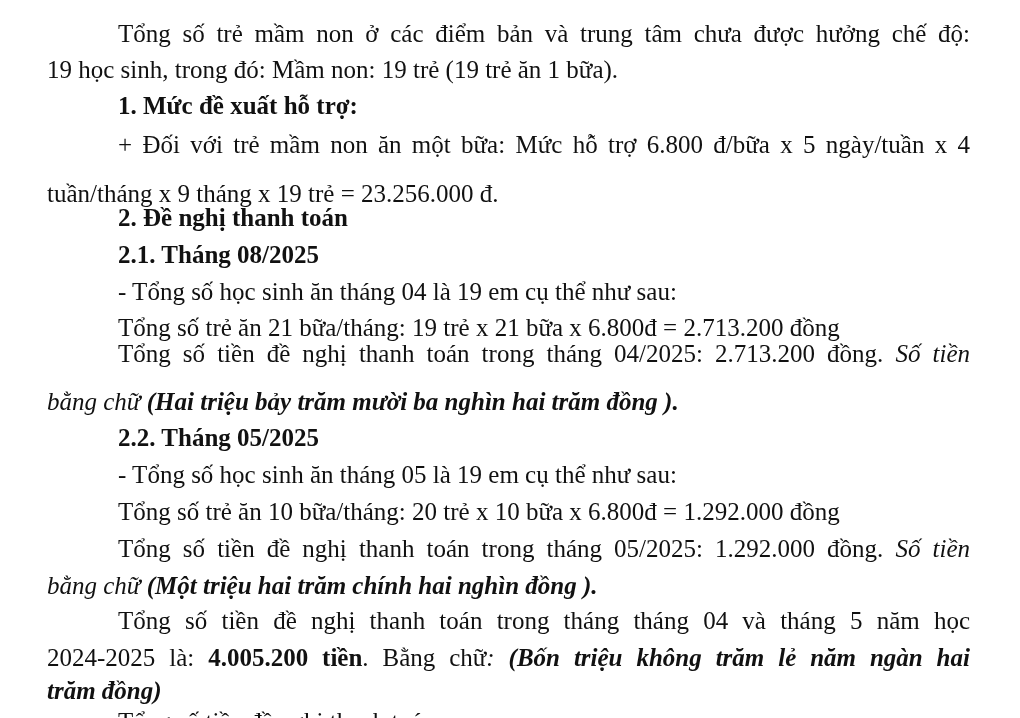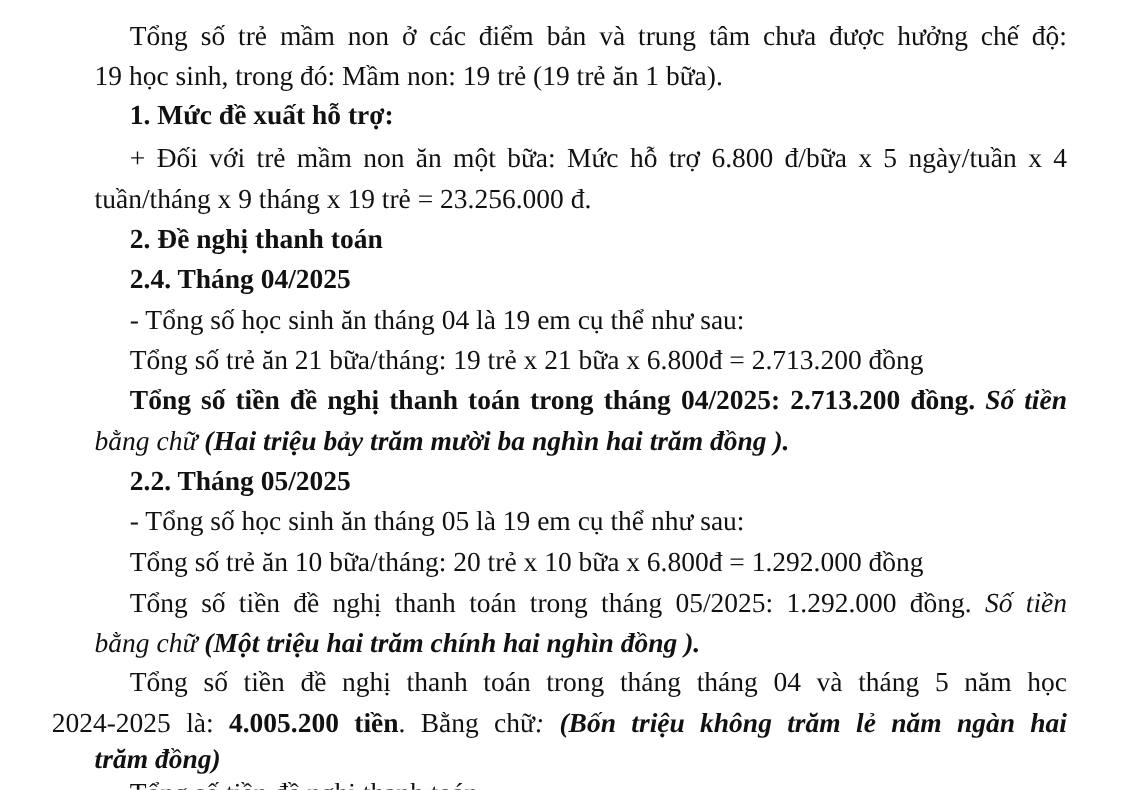--- a/index.html
+++ b/index.html
@@ -22,21 +22,21 @@
       top: 0;
       width: 1020px;
     }
     .line {
       position: absolute;
       white-space: nowrap;
       line-height: 36px;
       height: 36px;
     }
     .indent { left: 118px; }
-    .flush { left: 47px; margin-left: 39px; }
+    .flush { left: 47px; }
     .justify {
       left: 47px;
       width: 923px;
       text-align: justify;
       text-align-last: justify;
       white-space: normal;
     }
     .justify.indent {
       left: 118px;
       width: 852px;
@@ -58,28 +58,28 @@
 </head>
 <body>
 
 <div class="doc">
 
   <div class="line justify indent" style="top:16px;">Tổng số trẻ mầm non ở các điểm bản và trung tâm chưa được hưởng chế độ:</div>
   <div class="line flush" style="top:52px;">19 học sinh, trong đó: Mầm non: 19 trẻ (19 trẻ ăn 1 bữa).</div>
 
   <div class="line indent b" style="top:88px;">1. Mức đề xuất hỗ trợ:</div>
   <div class="line justify indent" style="top:127px;">+ Đối với trẻ mầm non ăn một bữa: Mức hỗ trợ 6.800 đ/bữa x 5 ngày/tuần x 4</div>
-  <div class="line flush" style="top:164px;text-align:center;">tuần/tháng x 9 tháng x 19 trẻ = 23.256.000 đ.</div>
+  <div class="line flush" style="top:176px;text-align:center;">tuần/tháng x 9 tháng x 19 trẻ = 23.256.000 đ.</div>
 
   <div class="line indent b" style="top:200px;">2. Đề nghị thanh toán</div>
 
-  <div class="line indent b" style="top:237px;">2.4. Tháng 04/2025</div>
+  <div class="line indent b" style="top:237px;">2.1. Tháng 08/2025</div>
   <div class="line indent" style="top:274px;">- Tổng số học sinh ăn tháng 04 là 19 em cụ thể như sau:</div>
   <div class="line indent" style="top:310px;">Tổng số trẻ ăn 21 bữa/tháng: 19 trẻ x 21 bữa x 6.800đ = 2.713.200  đồng</div>
-  <div class="line justify indent" style="top:347px;font-weight:bold;">
+  <div class="line justify indent" style="top:336px;">
     <span>Tổng số tiền đề nghị thanh toán trong tháng 04/2025: 2.713.200  đồng. </span><span class="i">Số tiền</span>
   </div>
   <div class="line flush" style="top:384px;text-align:center;">
     <span class="i">bằng chữ </span><span class="bi">(Hai triệu bảy trăm mười ba nghìn hai trăm đồng ).</span>
   </div>
 
   <div class="line indent b" style="top:420px;">2.2. Tháng 05/2025</div>
   <div class="line indent" style="top:457px;">- Tổng số học sinh ăn tháng 05 là 19 em cụ thể như sau:</div>
   <div class="line indent" style="top:494px;">Tổng số trẻ ăn 10 bữa/tháng: 20 trẻ x 10 bữa x 6.800đ = 1.292.000 đồng</div>
   <div class="line justify indent" style="top:531px;">

